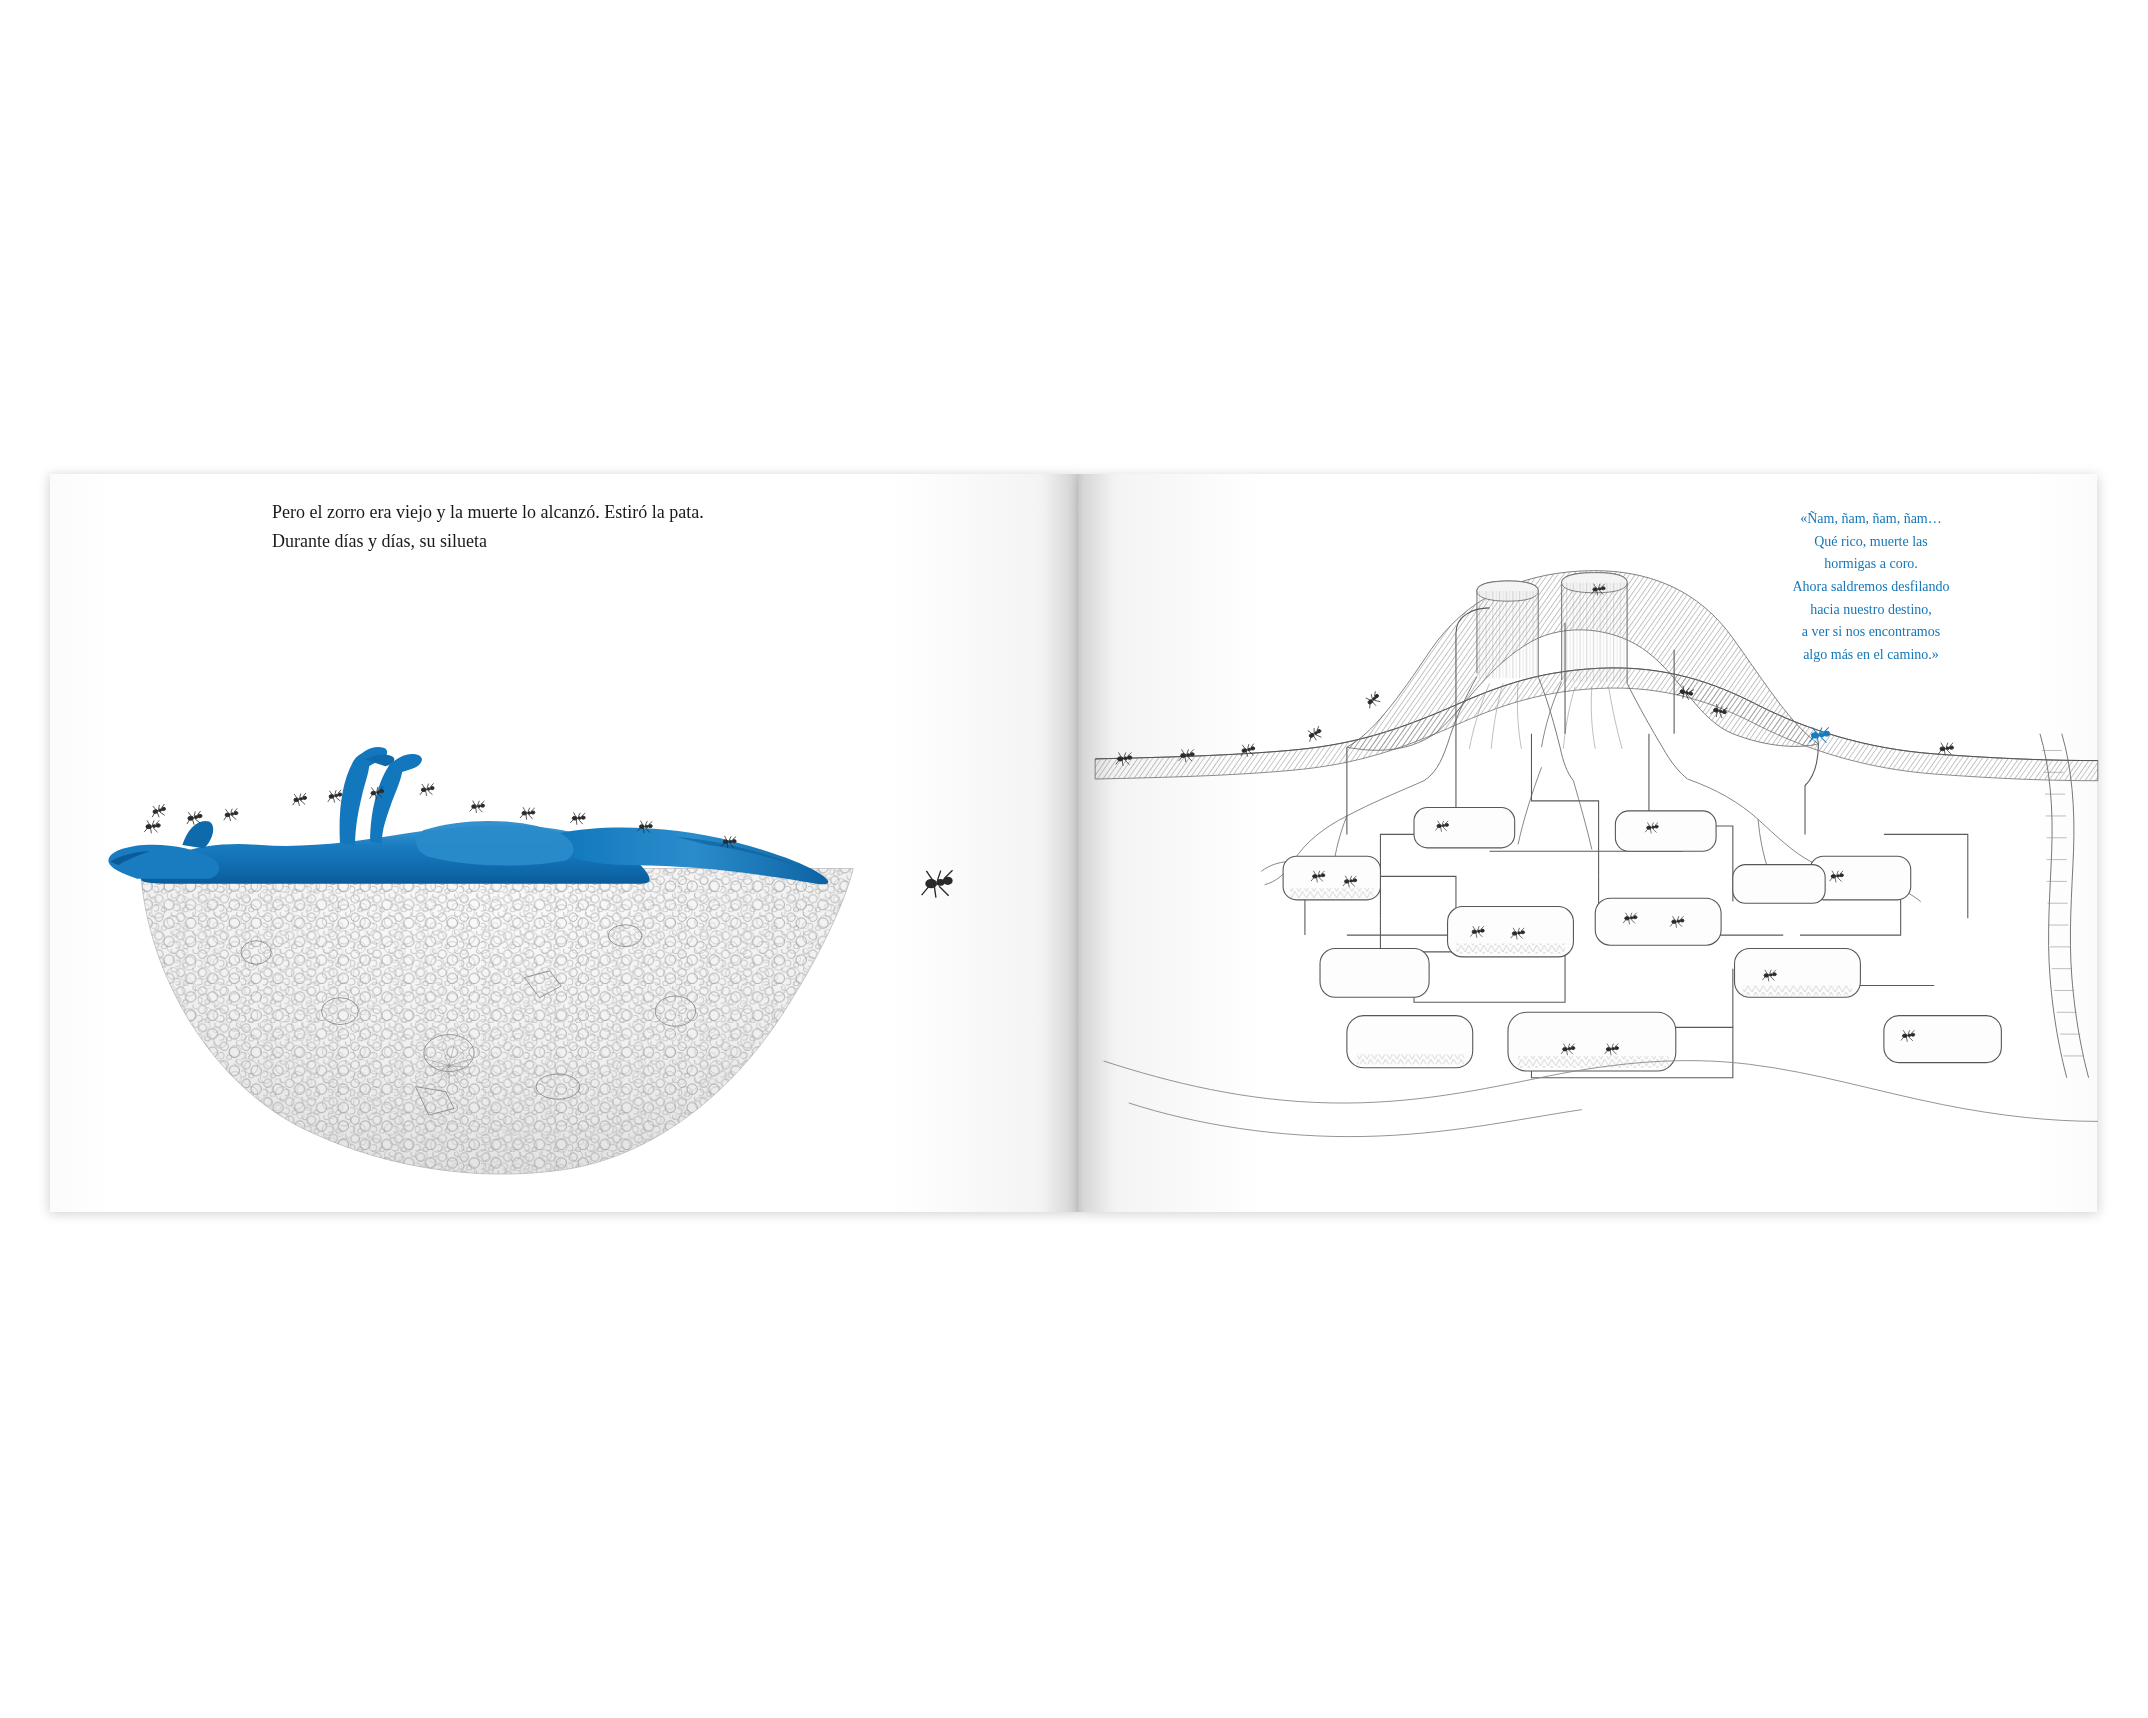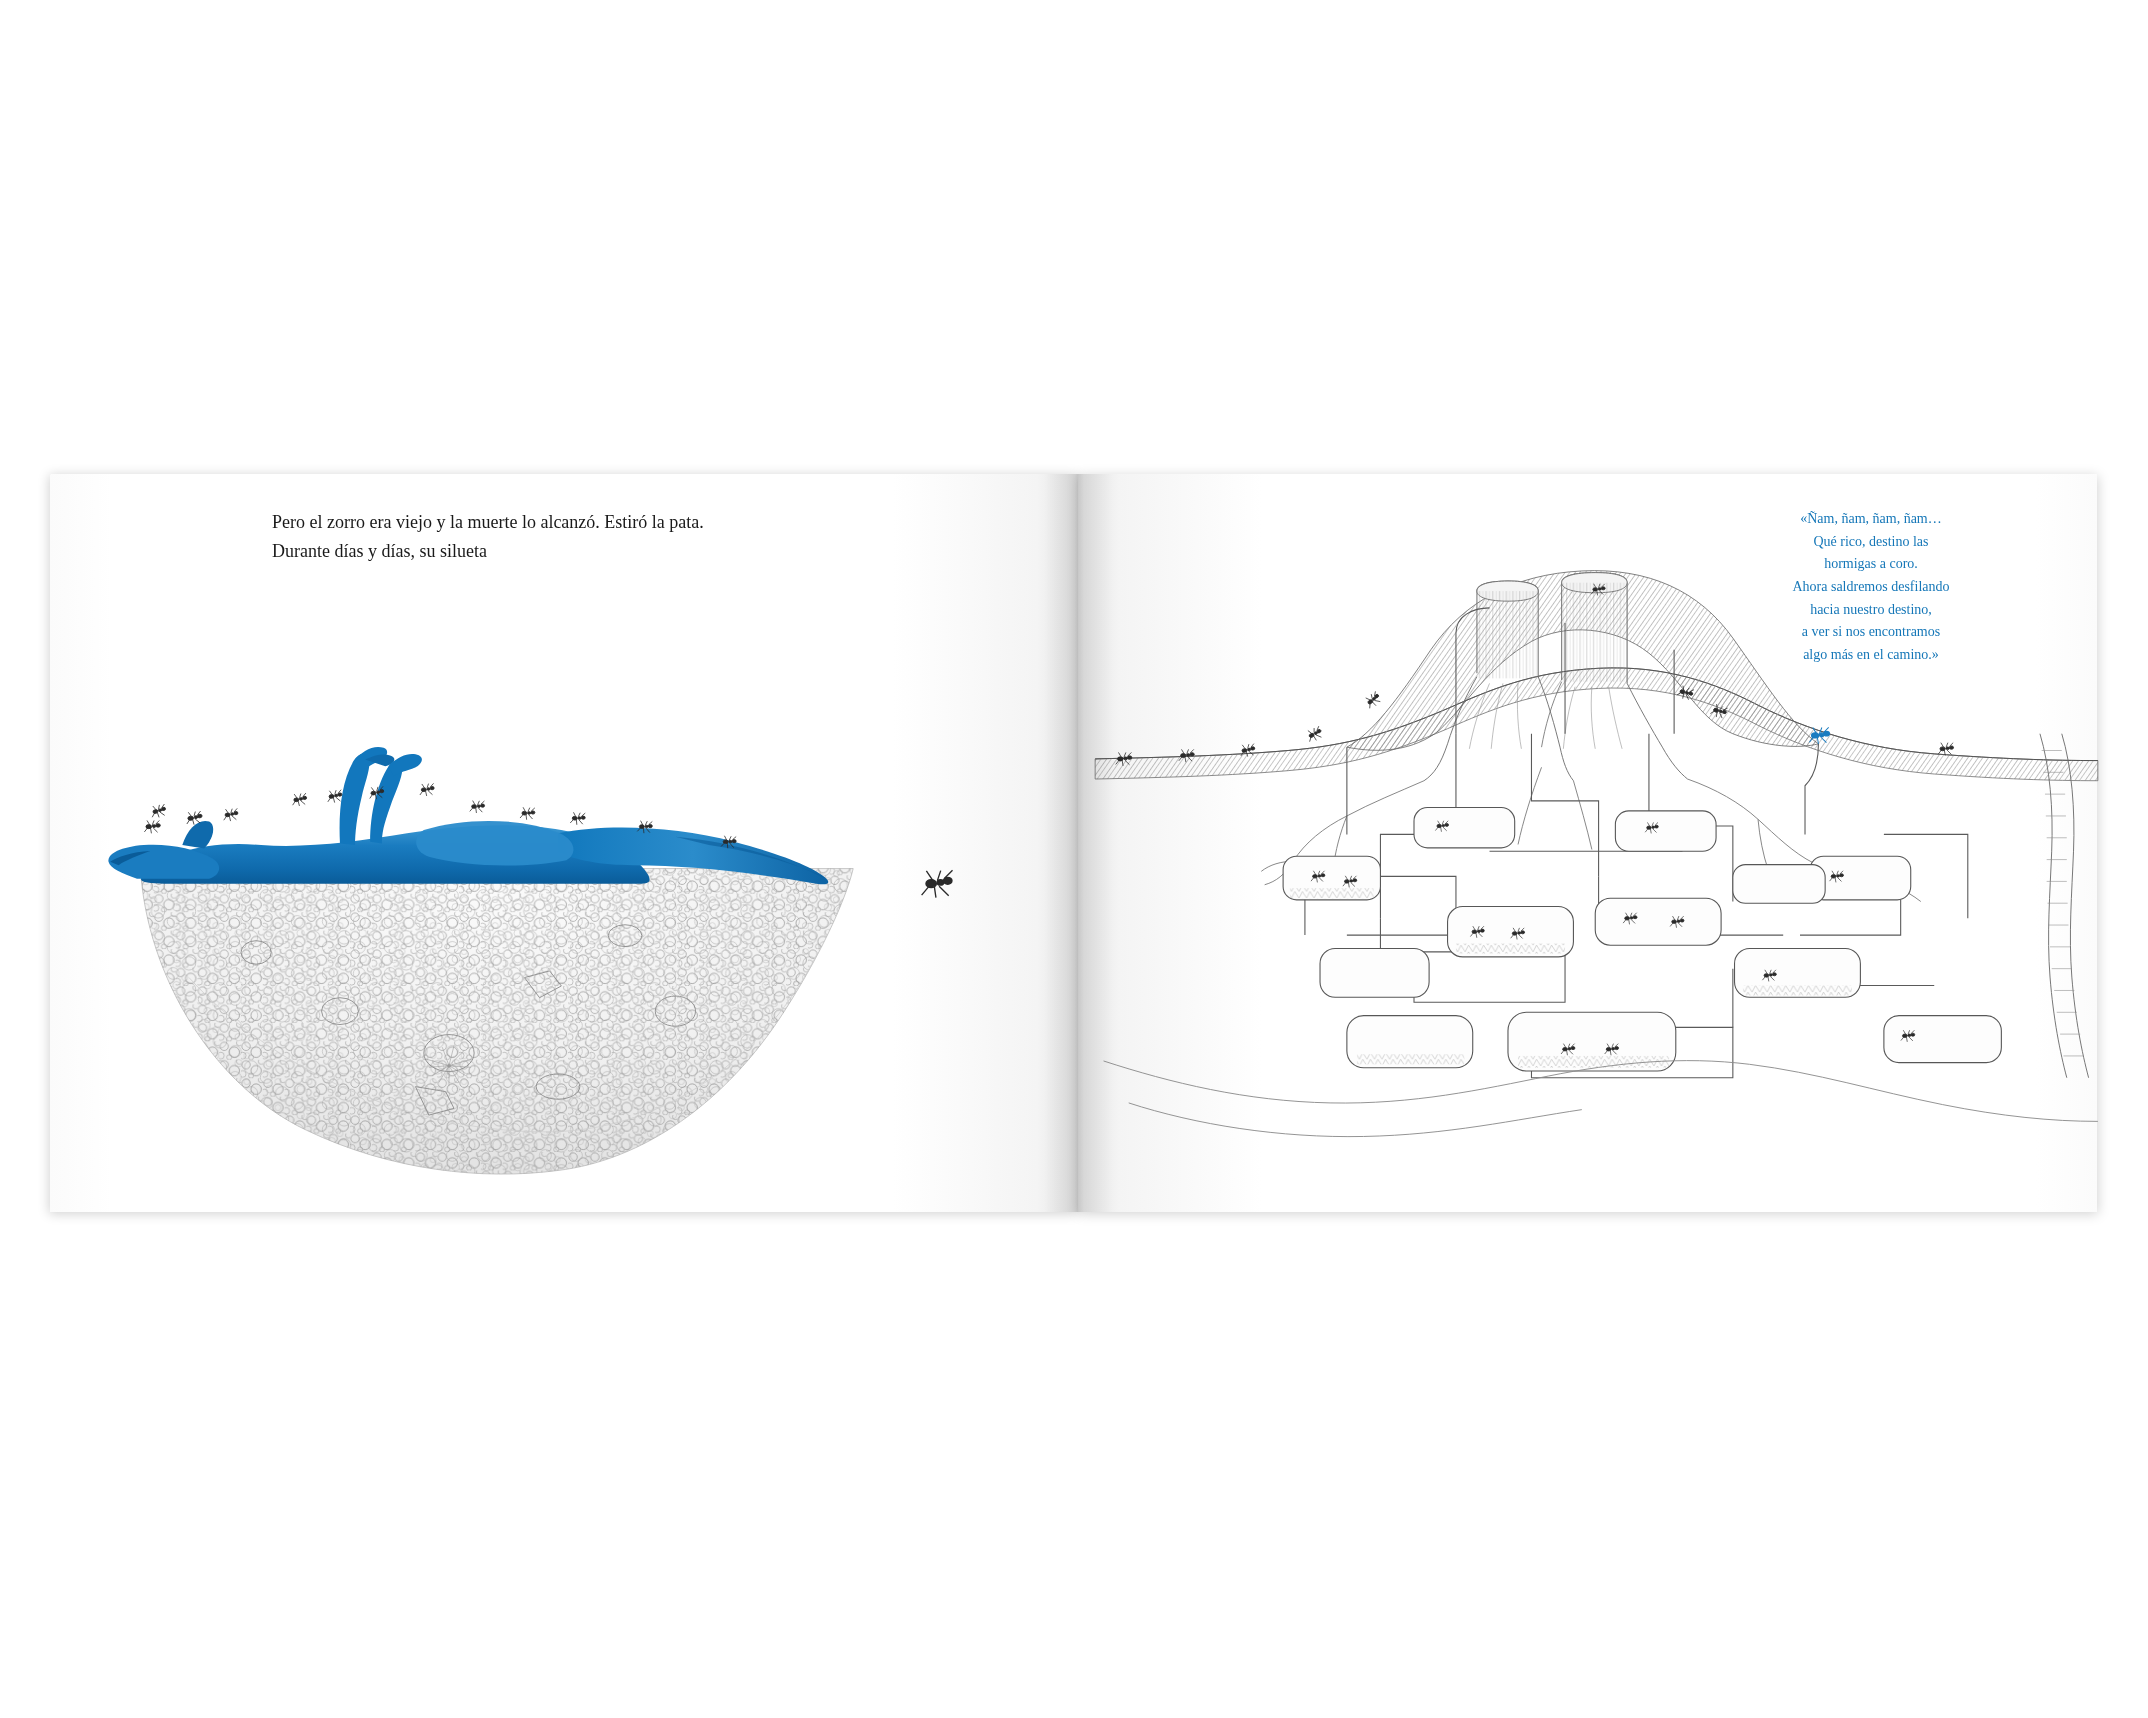--- a/index.html
+++ b/index.html
@@ -59,21 +59,21 @@
     width: 69px;
     height: 738px;
     background: linear-gradient(to right, rgba(0,0,0,0.00) 0%, rgba(0,0,0,0.075) 45%, rgba(0,0,0,0.10) 50%, rgba(0,0,0,0.05) 58%, rgba(0,0,0,0.00) 100%);
     pointer-events: none;
   }
 
   
   .text-left {
     position: absolute;
     left: 222px;
-    top: 34px;
+    top: 24px;
     width: 604px;
     color: #1a1a1a;
     font-size: 18px;
     line-height: 1.62;
     font-family: "Liberation Serif", serif;
   }
   .text-right {
     position: absolute;
     right: 50px;
     top: 34px;
@@ -290,21 +290,21 @@
             </g>
           </g>
         </svg>
       </div>
     </div>
 
     <div class="page page-right">
 
       <div class="text-right">
         <span class="text-line">«Ñam, ñam, ñam, ñam…</span>
-        <span class="text-line">Qué rico, destino las</span>
+        <span class="text-line">Qué rico, muerte las</span>
         <span class="text-line">hormigas a coro.</span>
         <span class="text-line">Ahora saldremos desfilando</span>
         <span class="text-line">hacia nuestro destino,</span>
         <span class="text-line">a ver si nos encontramos</span>
         <span class="text-line">algo más en el camino.»</span>
       </div>
 
       <div class="illus-right">
         <svg width="1003" height="730" viewBox="0 0 1195 870">
           <defs>

